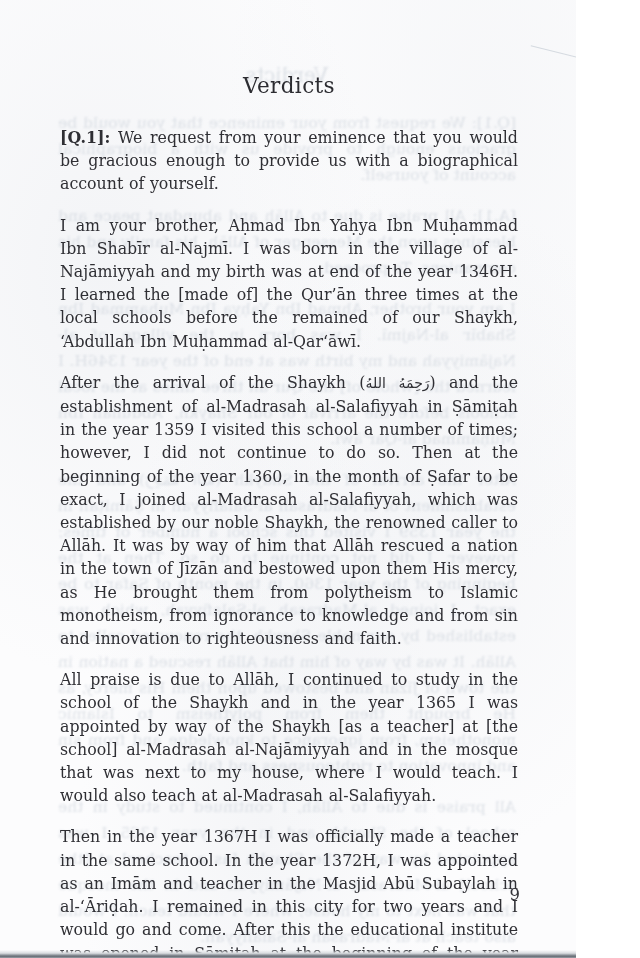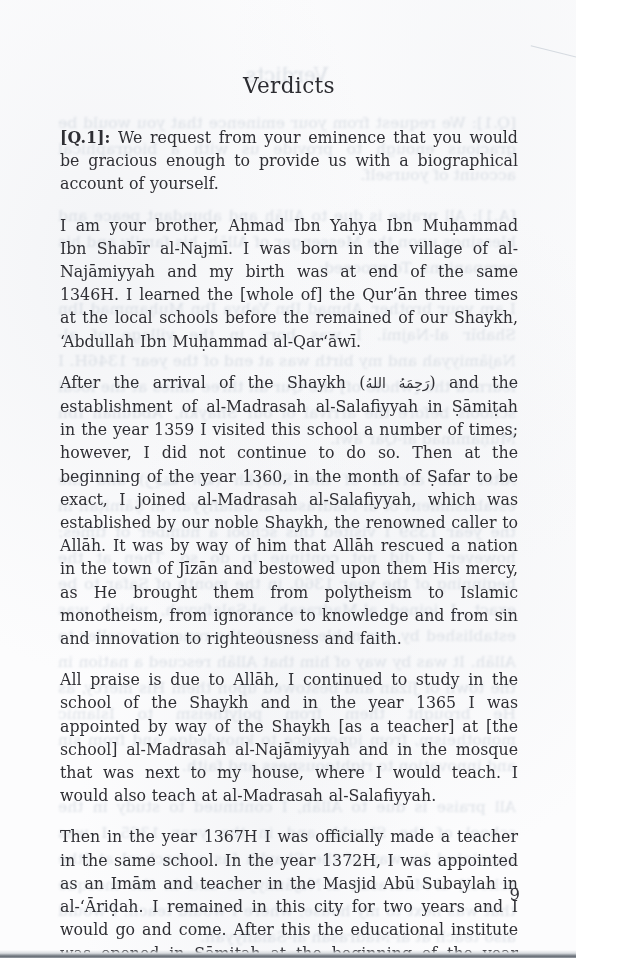--- a/index.html
+++ b/index.html
@@ -117,21 +117,21 @@
       <p>I am your brother, Aḥmad Ibn Yaḥya Ibn Muḥammad Ibn Shabīr al-Najmī. I was born in the village of al-Najāmiyyah and my birth was at end of the year 1346H. I learned the [whole of] the Qur’ān three times at the local schools before the arrival of our Shaykh, ‘Abdullah Ibn Muḥammad al-Qar‘āwī.</p>
       <p>After the arrival of the Shaykh (رَحِمَهُ اللهُ) and the establishment of al-Madrasah al-Salafiyyah in Ṣāmiṭah in the year 1359 I visited this school a number of times; however, I did not continue to do so. Then at the beginning of the year 1360, in the month of Ṣafar to be exact, I joined al-Madrasah al-Salafiyyah, which was established by our noble Shaykh, the renowned caller to Allāh. It was by way of him that Allāh rescued a nation in the town of Jīzān and bestowed upon them His mercy, as He brought them from polytheism to Islamic monotheism, from ignorance to knowledge and from sin and innovation to righteousness and faith.</p>
       <p>All praise is due to Allāh, I continued to study in the school of the Shaykh and in the year 1365 I was appointed by way of the Shaykh [as a teacher] at [the school] al-Madrasah al-Najāmiyyah and in the mosque that was next to my house, where I would teach. I would also teach at al-Madrasah al-Salafiyyah.</p>
       <p>Then in the year 1367H I was officially made a teacher in the same school. In the year 1372H, I was appointed as an Imām and teacher in the Masjid Abū Subaylah in al-‘Āriḍah. I remained in this city for two years and I would go and come. After this the educational institute was opened in Ṣāmitah at the beginning of the year 1374H and I was appointed there</p>
     </div>
 
   <div class="content">
     <h1 class="title">Verdicts</h1>
     <div id="paragraphs">
         <p class="para"><span class="b">[Q.1]:</span><span> We request from your eminence that you would be gracious enough to provide us with a biographical account of yourself.</span></p>
-        <p class="para"><span>I am your brother, Aḥmad Ibn Yaḥya Ibn Muḥammad Ibn Shabīr al-Najmī. I was born in the village of al-Najāmiyyah and my birth was at end of the same 1346H. I learned the [whole of] the </span><span class="i">Qur’ān</span><span> three times at the local schools before the remained of our Shaykh, ‘Abdullah Ibn Muḥammad al-Qar‘āwī.</span></p>
+        <p class="para"><span>I am your brother, Aḥmad Ibn Yaḥya Ibn Muḥammad Ibn Shabīr al-Najmī. I was born in the village of al-Najāmiyyah and my birth was at end of the year 1346H. I learned the [made of] the </span><span class="i">Qur’ān</span><span> three times at the local schools before the remained of our Shaykh, ‘Abdullah Ibn Muḥammad al-Qar‘āwī.</span></p>
         <p class="para"><span>After the arrival of the Shaykh (</span><span class="ar">رَحِمَهُ اللهُ</span><span>) and the establishment of </span><span class="i">al-Madrasah al-Salafiyyah</span><span> in Ṣāmiṭah in the year 1359 I visited this school a number of times; however, I did not continue to do so. Then at the beginning of the year 1360, in the month of </span><span class="i">Ṣafar</span><span> to be exact, I joined </span><span class="i">al-Madrasah al-Salafiyyah</span><span>, which was established by our noble Shaykh, the renowned caller to Allāh. It was by way of him that Allāh rescued a nation in the town of Jīzān and bestowed upon them His mercy, as He brought them from polytheism to Islamic monotheism, from ignorance to knowledge and from sin and innovation to righteousness and faith.</span></p>
         <p class="para"><span>All praise is due to Allāh, I continued to study in the school of the Shaykh and in the year 1365 I was appointed by way of the Shaykh [as a teacher] at [the school] </span><span class="i">al-Madrasah al-Najāmiyyah</span><span> and in the mosque that was next to my house, where I would teach. I would also teach at </span><span class="i">al-Madrasah al-Salafiyyah</span><span>.</span></p>
         <p class="para"><span>Then in the year 1367H I was officially made a teacher in the same school. In the year 1372H, I was appointed as an Imām and teacher in the </span><span class="i">Masjid Abū Subaylah</span><span> in al-‘Āriḍah. I remained in this city for two years and I would go and come. After this the educational institute was opened in Ṣāmitah at the beginning of the year 1374H and I was appointed there</span></p>
       </div>
   </div>
 
   <div class="page-number">9</div>
   <div class="corner-line"></div>
   <div class="bottom-edge"></div>
 </div>

